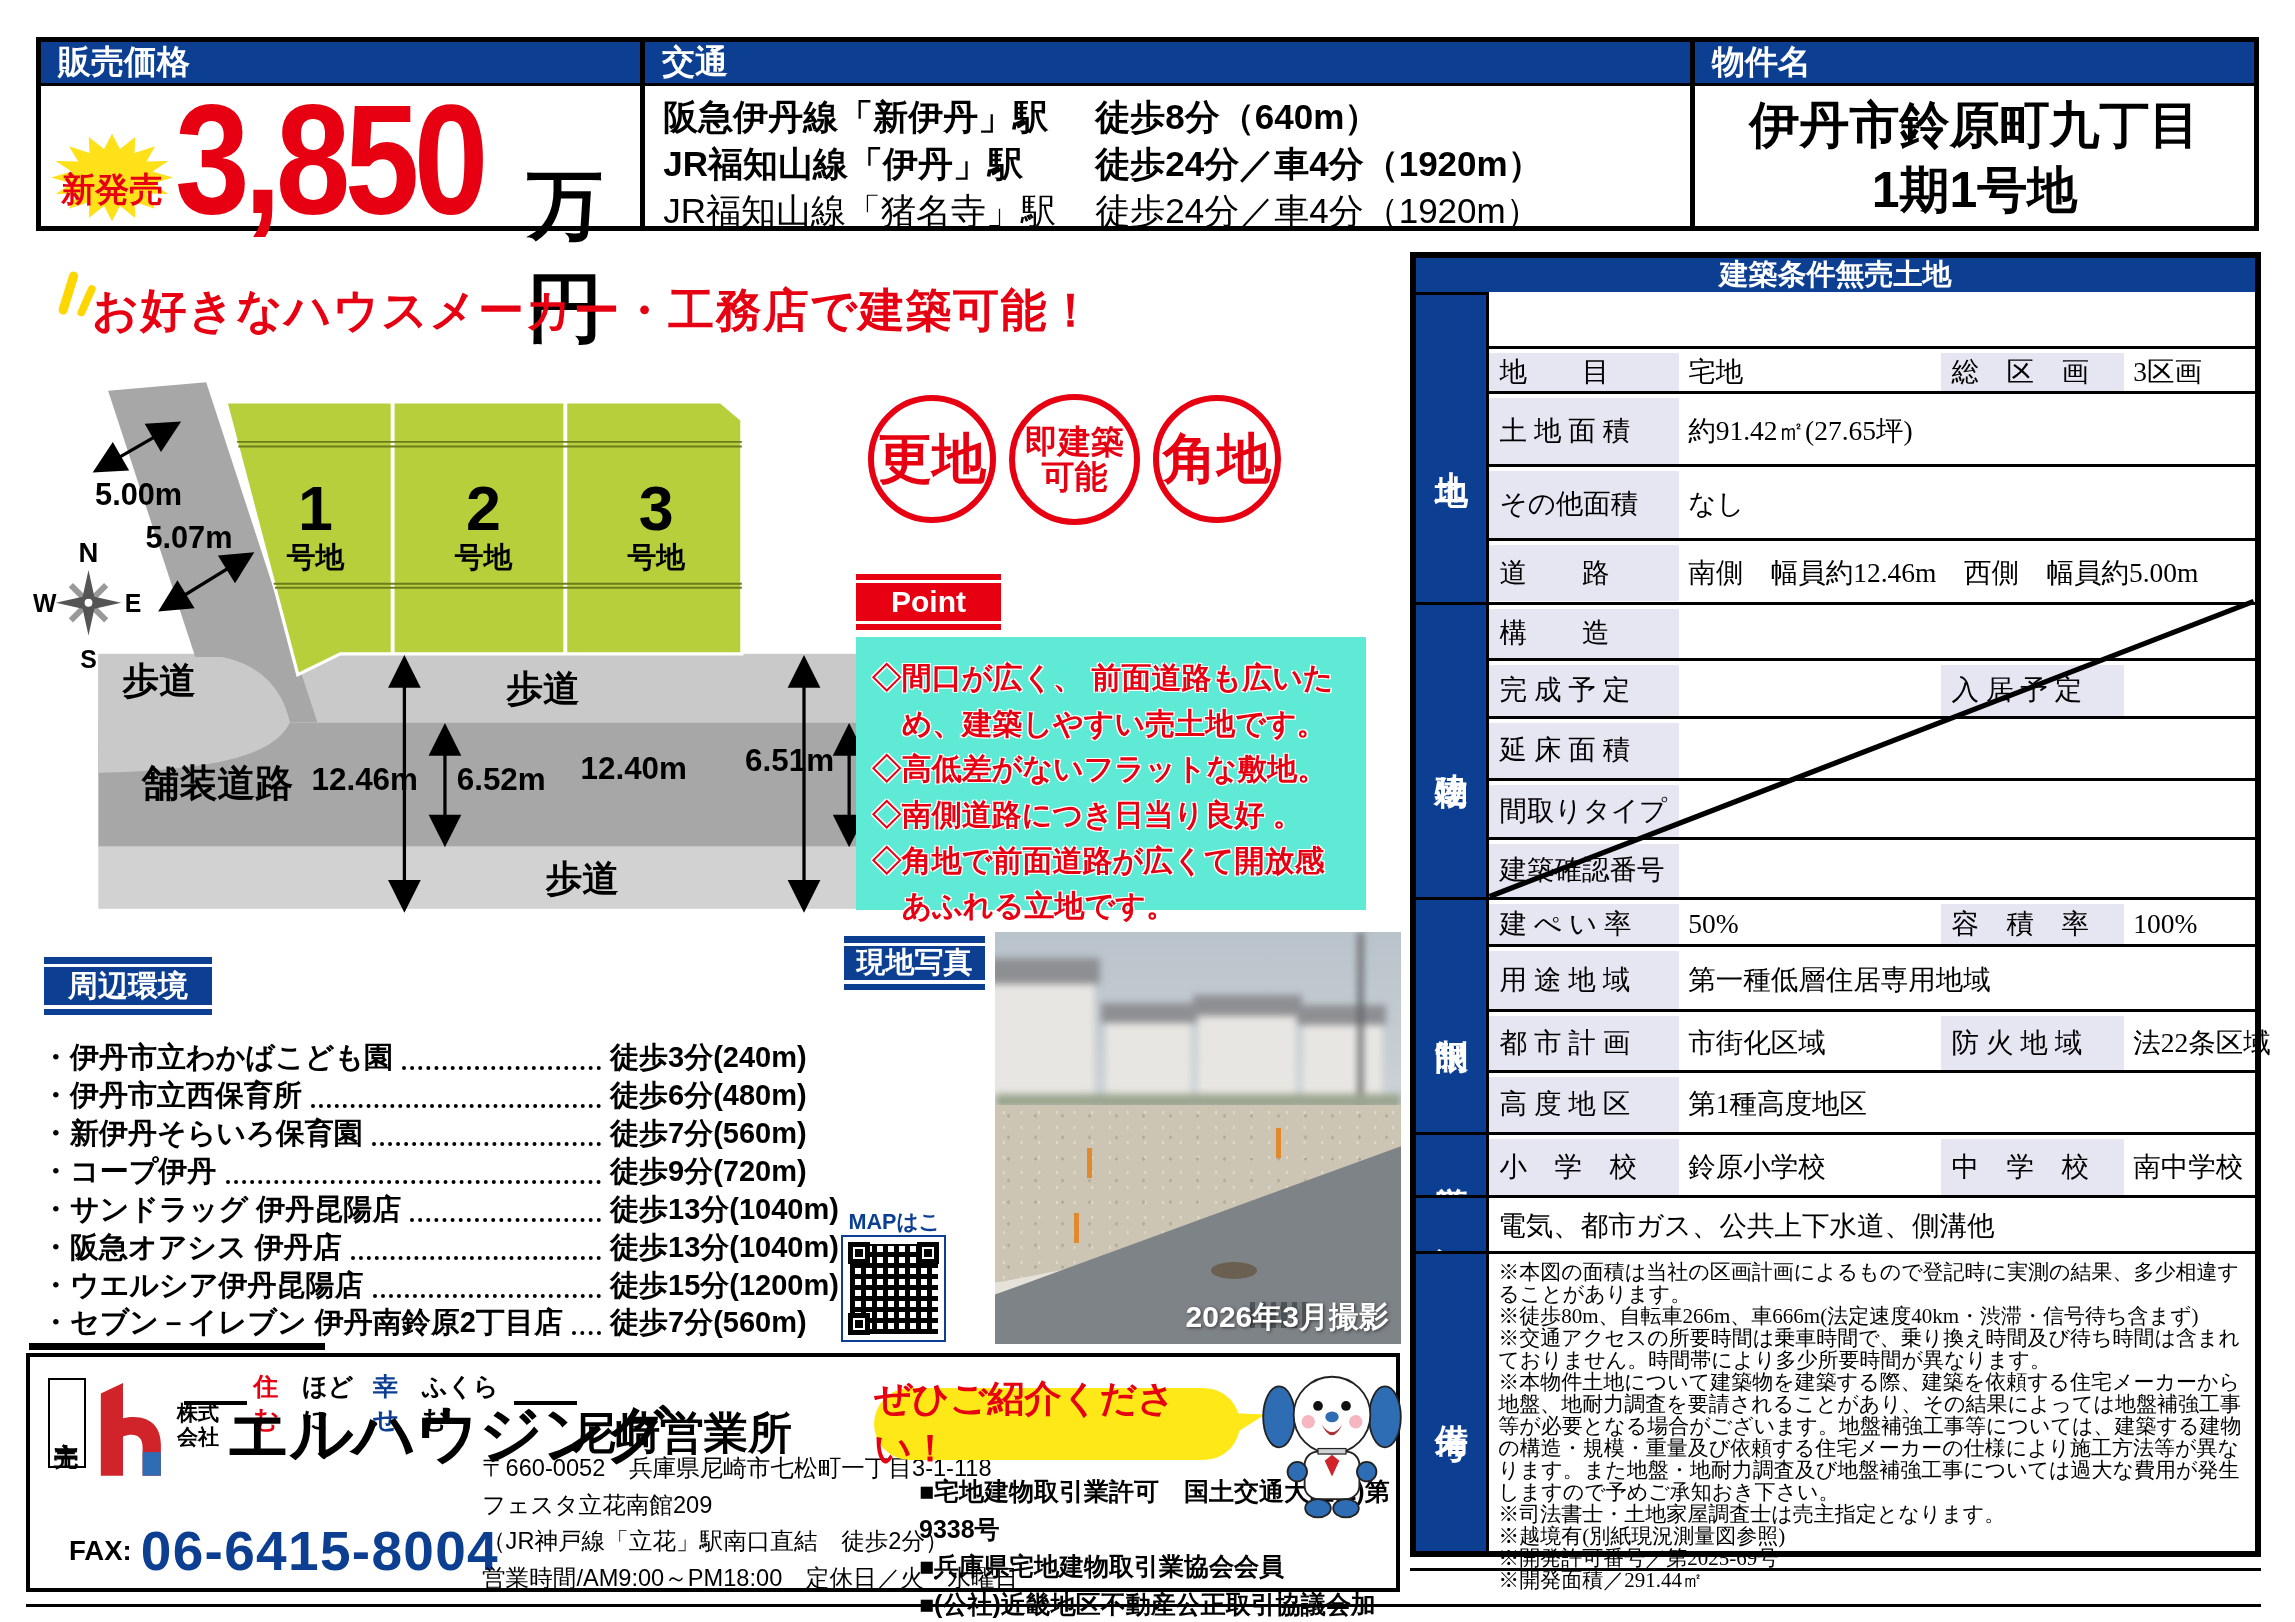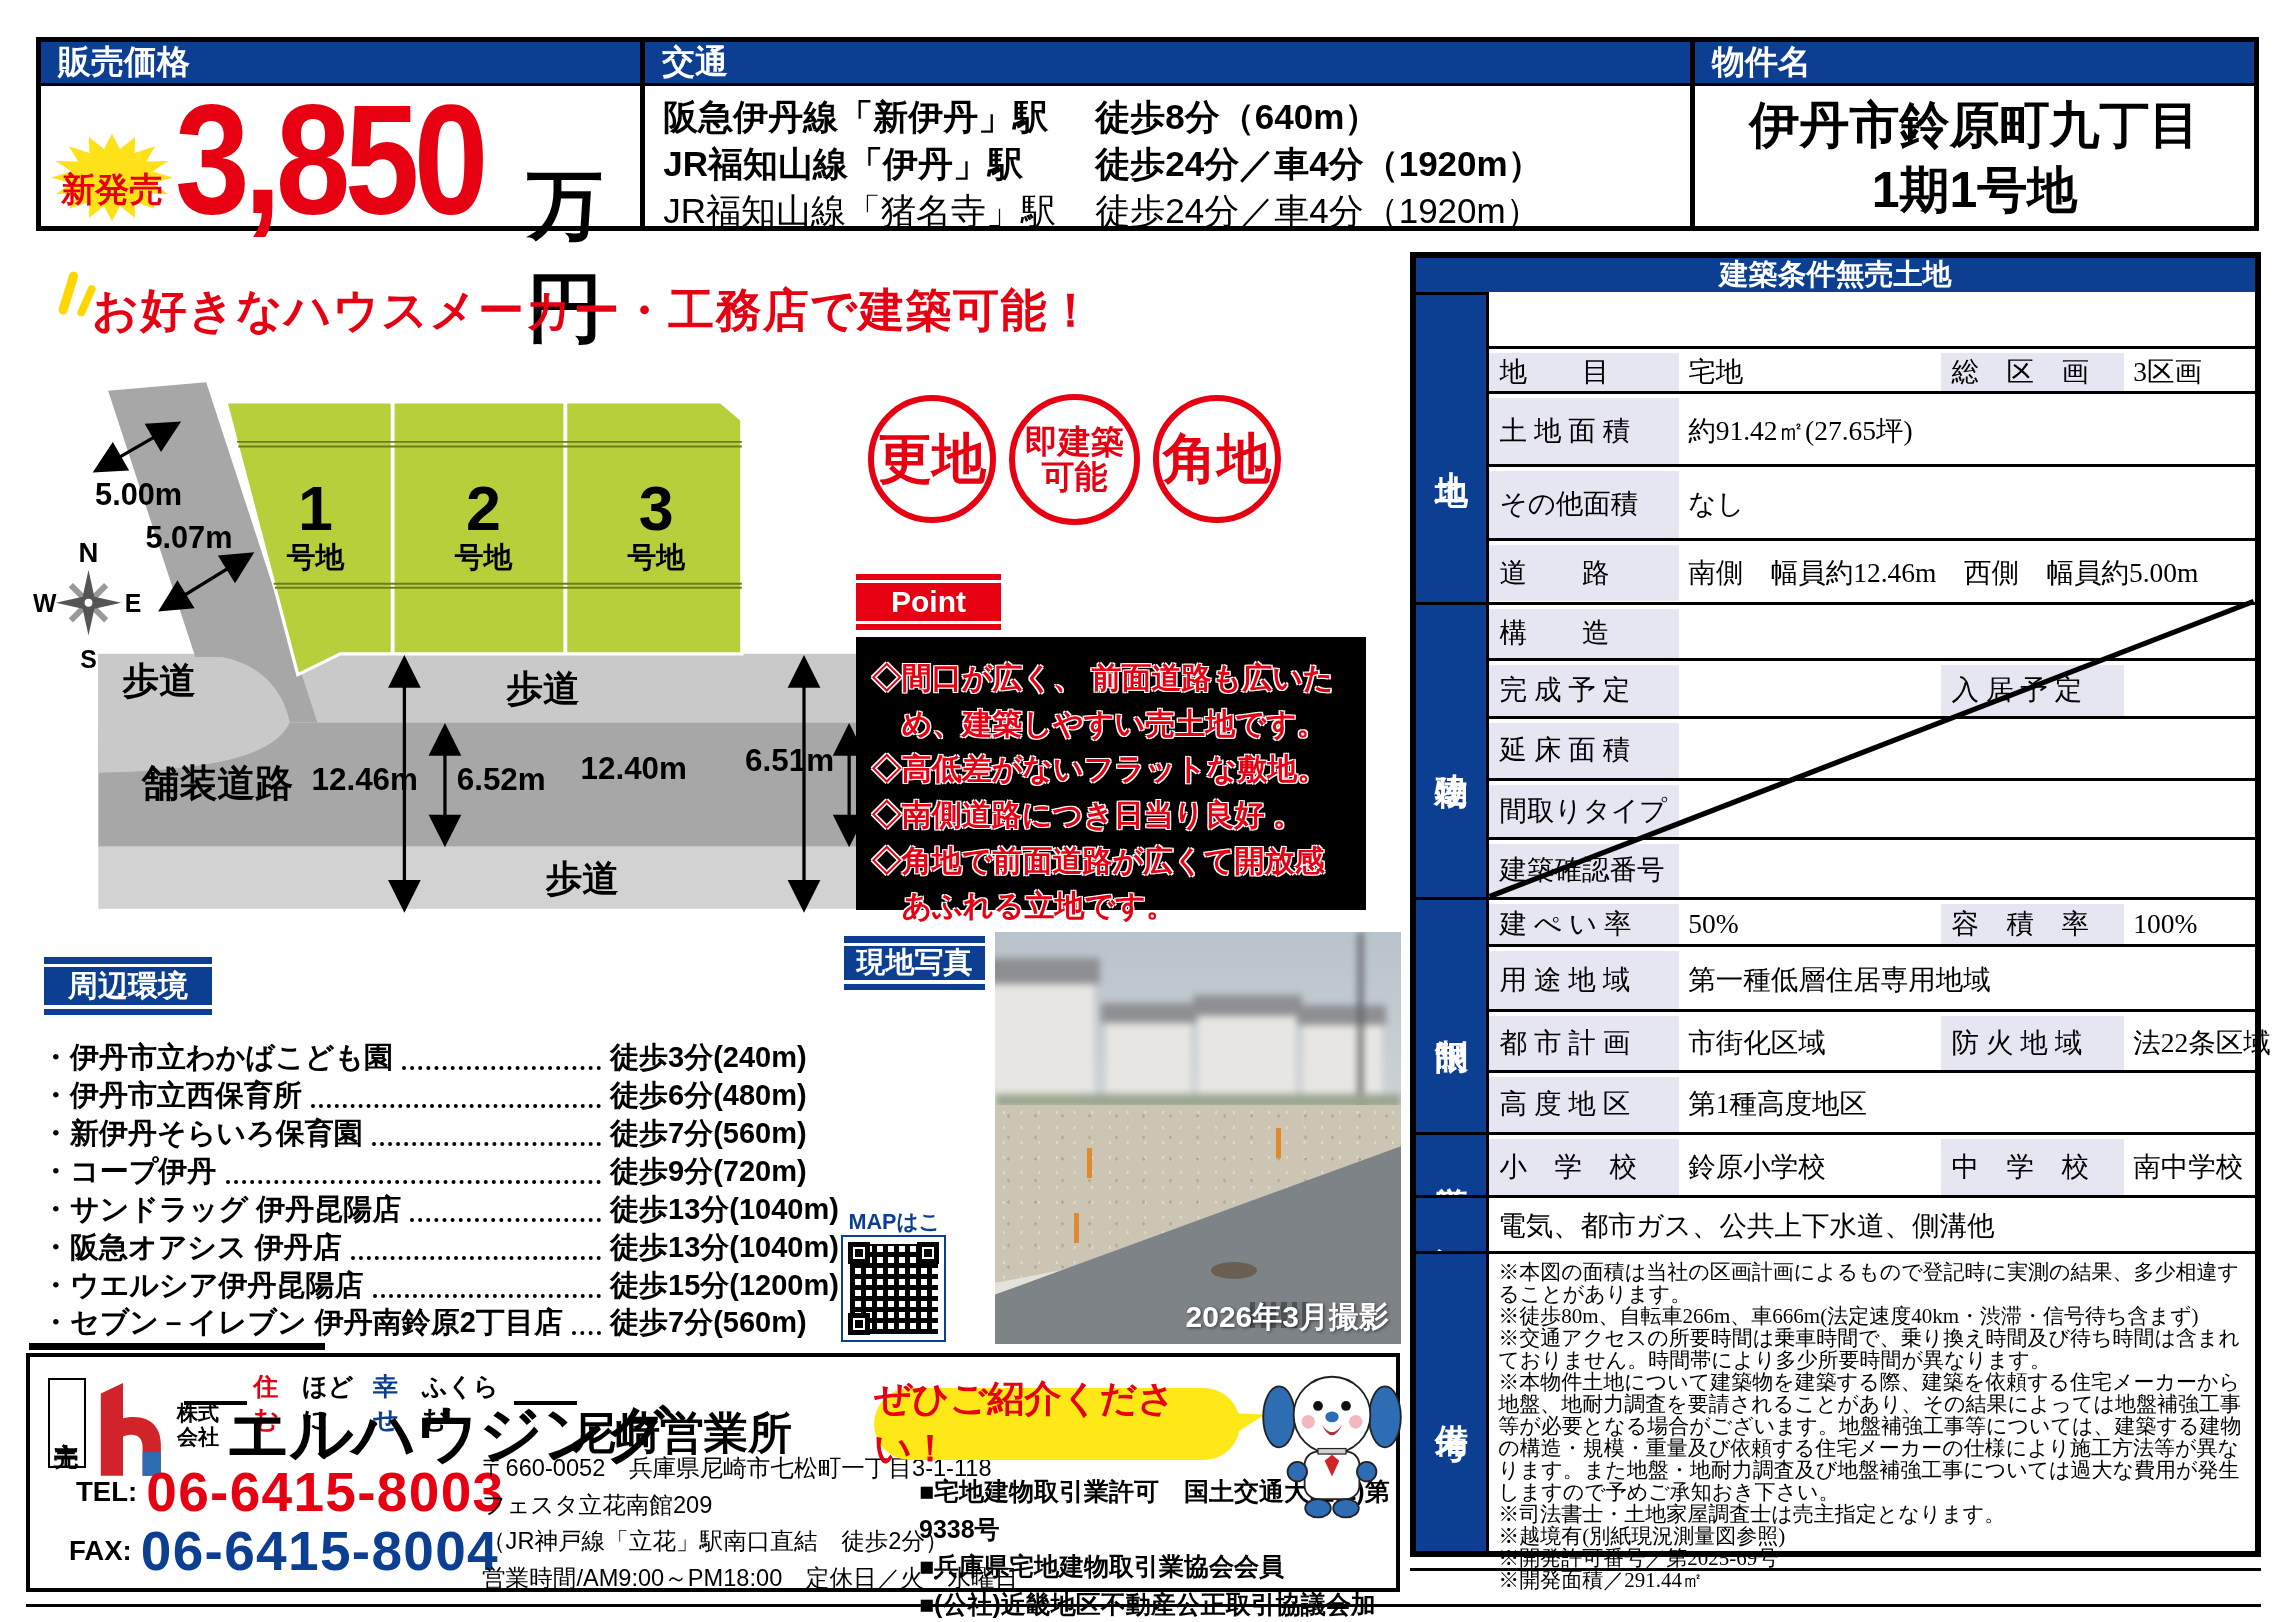--- a/index.html
+++ b/index.html
@@ -17,21 +17,21 @@
   .tagbox::before{top:6.5px}.tagbox::after{bottom:6.5px}
   .redbar{position:absolute;background:#e60012;color:#fff;font-weight:bold;
           display:flex;align-items:center;justify-content:center}
   .redbar::before,.redbar::after{content:"";position:absolute;left:0;right:0;height:3.3px;background:#fff}
   .redbar::before{top:5.9px}.redbar::after{bottom:5.9px}
   
   .badge{position:absolute;border:6.5px solid #e60012;border-radius:50%;background:#fff;color:#e60012;
          display:flex;flex-direction:column;align-items:center;justify-content:center;
          font-weight:bold;box-sizing:border-box;text-align:center}
   
-  .pointbox{position:absolute;background:#000000;color:#e60012;font-weight:bold;
+  .pointbox{position:absolute;background:#5eead4;color:#e60012;font-weight:bold;
             padding:18.3px 13px 6.5px 15.7px;box-sizing:border-box}
   .pointbox div{padding-left:1em;text-indent:-1em;line-height:1.52;font-size:30px;
                 text-shadow:1.3px 1.3px 0 #fff,-1.3px 1.3px 0 #fff,1.3px -1.3px 0 #fff,-1.3px -1.3px 0 #fff}
   
   .srow{position:absolute;left:41px;width:795px;display:flex;align-items:flex-end;font-weight:bold;font-size:29px}
   .srow .nm{white-space:nowrap}
   .srow .leader{flex:1;border-bottom:4.6px dotted #000;margin:0 9.2px 7.9px 9.2px;min-width:26px}
   .srow .wk{white-space:nowrap;width:226px}
   
   #spec{position:absolute;left:1410px;top:252px;width:851px;height:1305px;
@@ -402,24 +402,20 @@
       <span>ふくらむ</span>
       <span style="display:inline-block;width:75px;height:3.3px;background:#000"></span>
     </div>
     <div class="abs" style="left:147px;top:44px;display:flex;flex-direction:column;justify-content:center;font-size:21px;font-weight:bold;line-height:1.15">
       <span>株式</span>
       <span>会社</span>
     </div>
     <div class="abs" style="left:196px;top:34px;font-size:63px;font-weight:bold;letter-spacing:-1.3px">エルハウジング</div>
     <div class="abs" style="left:542px;top:47px;font-size:44px;font-weight:bold">尼崎営業所</div>
 
-    <div class="abs" style="left:46px;top:103px;display:flex;align-items:center">
-      <span style="font-size:27.5px;font-weight:bold">TEL:</span>
-      <span style="font-size:55px;font-weight:bold;color:#e60012;letter-spacing:1.3px;margin-left:9.2px">06-6415-8003</span>
-    </div>
     <div class="abs" style="left:39px;top:162px;display:flex;align-items:center">
       <span style="font-size:27.5px;font-weight:bold">FAX:</span>
       <span style="font-size:55px;font-weight:bold;color:#0c3e92;letter-spacing:1.3px;margin-left:9.2px">06-6415-8004</span>
     </div>
 
     <div class="abs" style="left:452px;top:93px;font-size:23.6px;line-height:1.55">
       <div>〒660-0052　兵庫県尼崎市七松町一丁目3-1-118</div>
       <div>フェスタ立花南館209</div>
       <div>（JR神戸線「立花」駅南口直結　徒歩2分）</div>
       <div>営業時間/AM9:00～PM18:00　定休日／火・水曜日</div>

